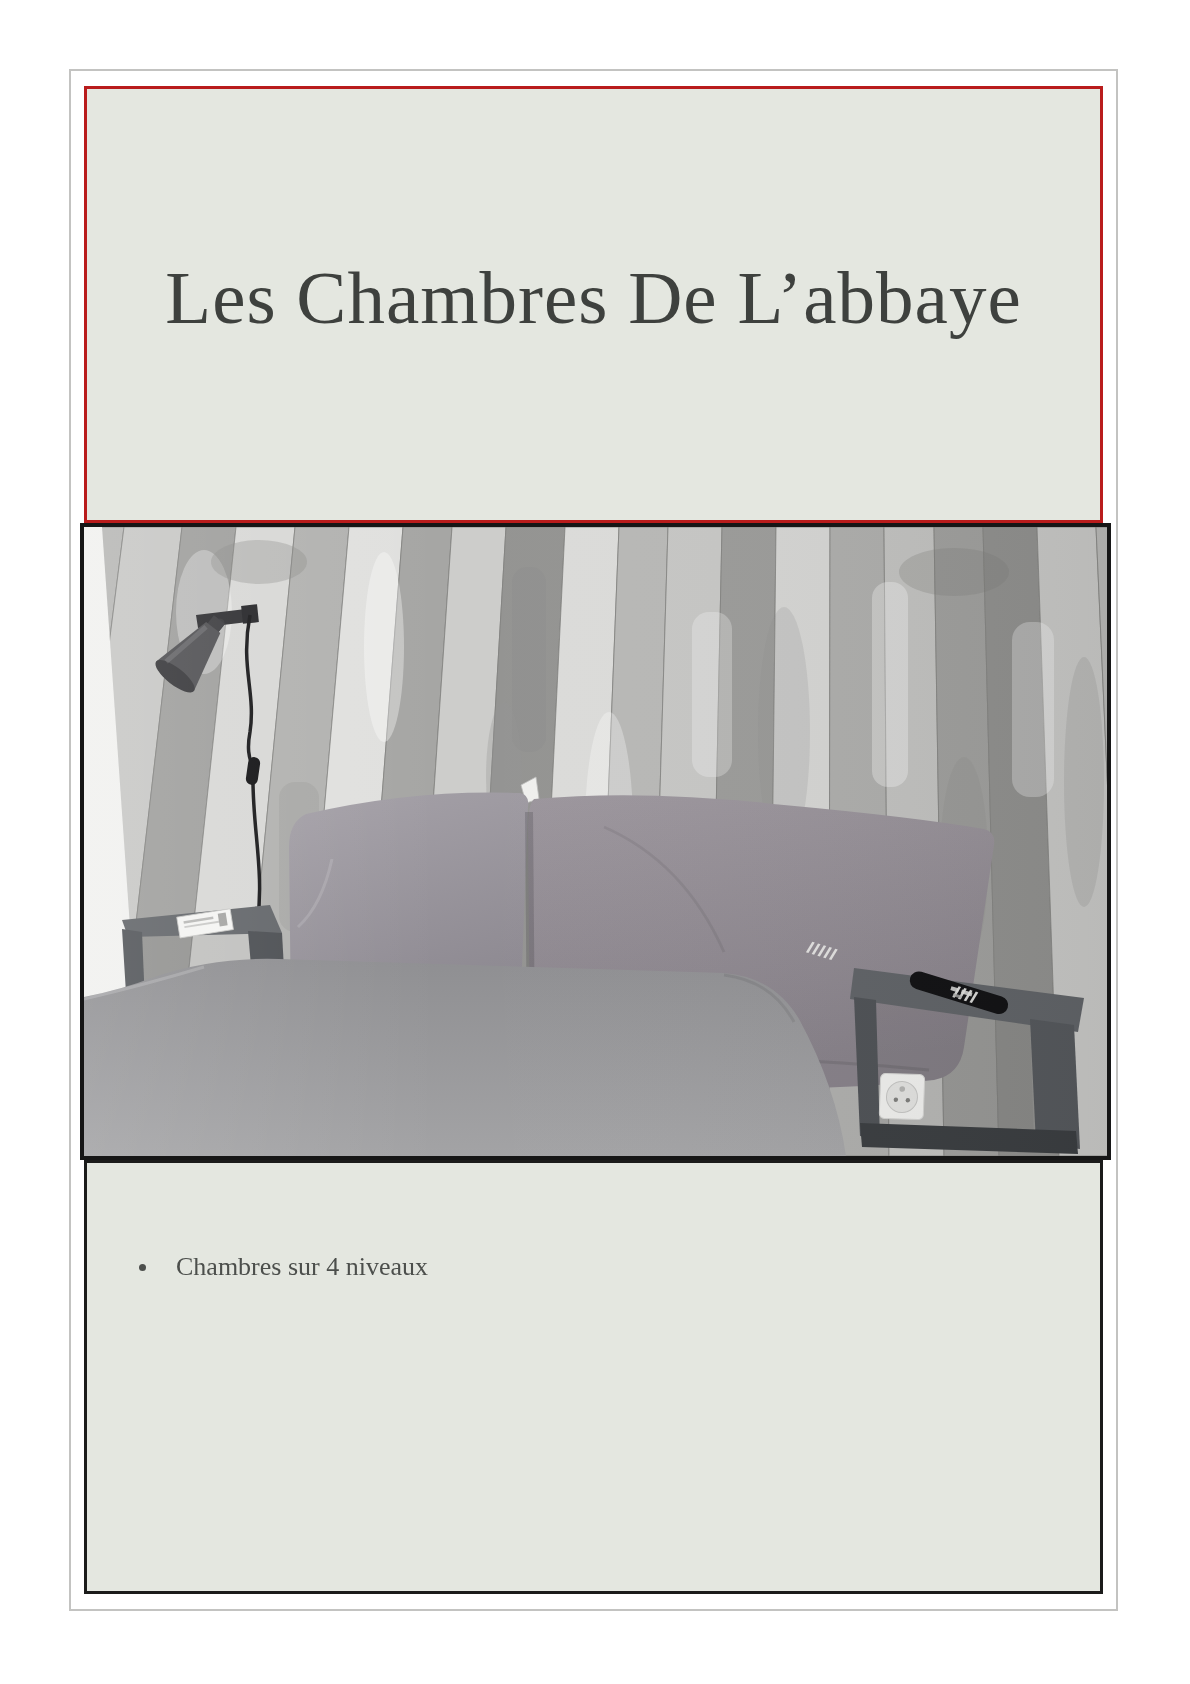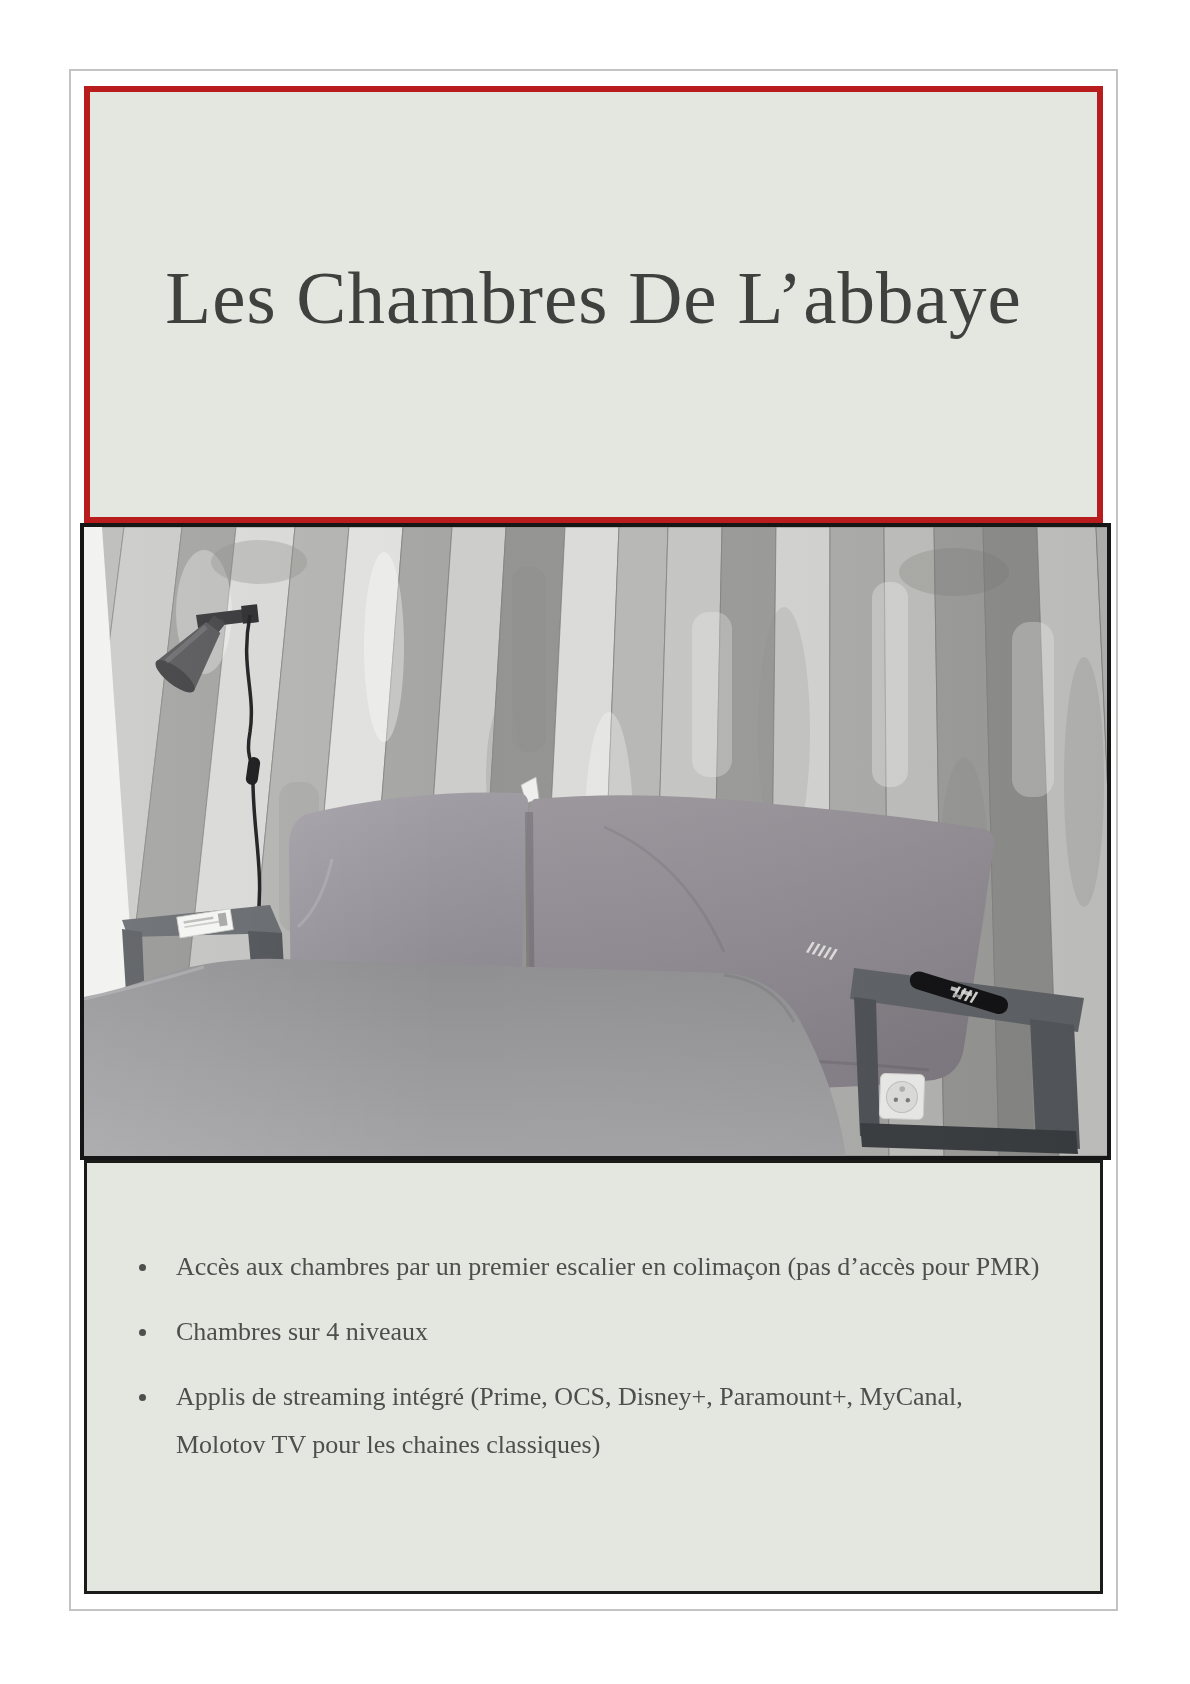--- a/index.html
+++ b/index.html
@@ -7,21 +7,21 @@
     width:1190px;height:1684px;position:relative;background:#ffffff;
     font-family:"Liberation Serif", serif;overflow:hidden;
   }
   *{box-sizing:border-box;}
   .outer-frame{
     position:absolute;left:69px;top:69px;width:1049px;height:1542px;
     border:2px solid #c3c3c1;background:#ffffff;
   }
   .header-box{
     position:absolute;left:84px;top:86px;width:1019px;height:437px;
-    background:#e4e7e0;border:6px solid #b91c1c;
+    background:#e4e7e0;border:3px solid #b91c1c;
     display:flex;align-items:center;justify-content:center;
   }
   .page-title{
     font-size:75px;color:#3e413e;letter-spacing:1px;white-space:nowrap;
     margin-top:-14px;
   }
   .photo-box{
     position:absolute;left:80px;top:523px;width:1031px;height:637px;
     border:4px solid #161616;background:#bdbdbb;
   }
@@ -199,24 +199,16 @@
     </g>
 
     <rect x="0" y="0" width="1023" height="629" fill="url(#vig)"></rect>
   </svg>
 </div>
 
 <div class="text-box">
   <ul class="features">
     <li>
       <span class="dot"></span>
-      <span class="li-text">Accès aux chambres par un premier escalier en colimaçon (pas d’accès pour PMR)</span>
-    </li>
-    <li>
-      <span class="dot"></span>
       <span class="li-text">Chambres sur 4 niveaux</span>
-    </li>
-    <li>
-      <span class="dot"></span>
-      <span class="li-text">Applis de streaming intégré (Prime, OCS, Disney+, Paramount+, MyCanal, Molotov TV pour les chaines classiques)</span>
     </li>
   </ul>
 </div>
 
 </body></html>

